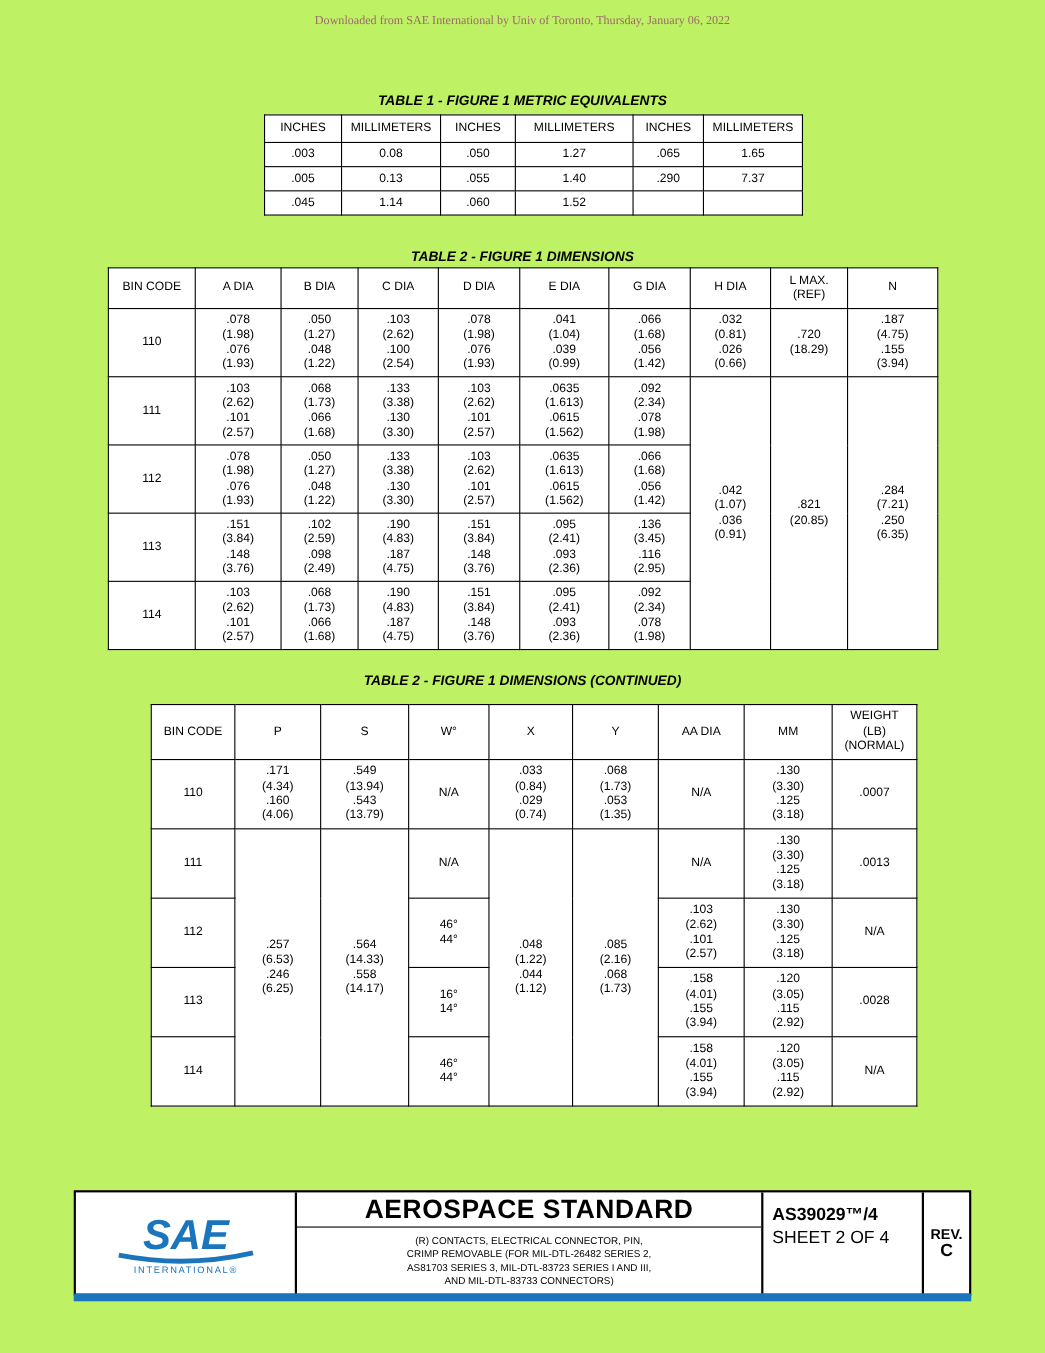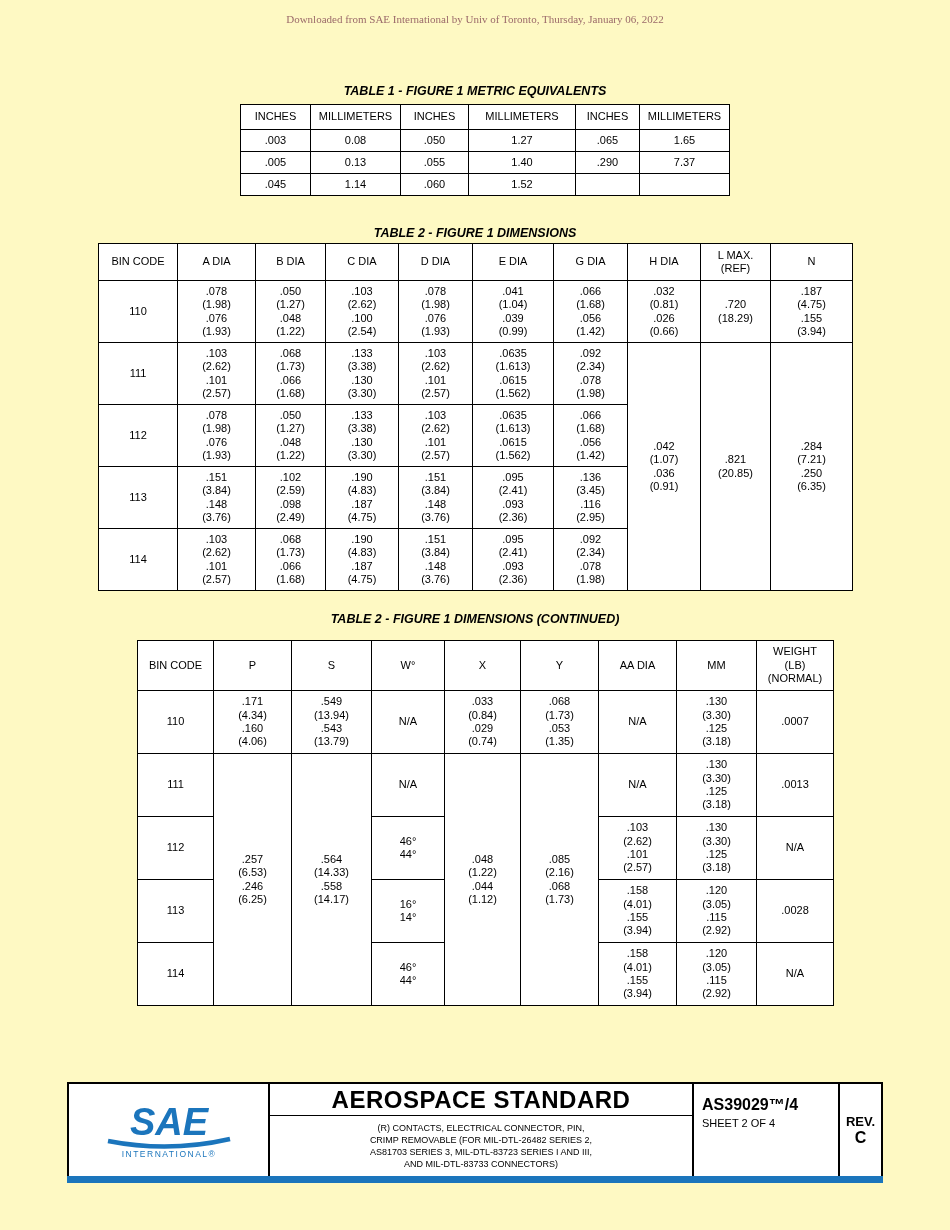--- a/index.html
+++ b/index.html
@@ -1,18 +1,18 @@
 <!DOCTYPE html>
 <html><head>
 <meta charset="utf-8">
 <style>
   * { box-sizing: border-box; }
   html,body { margin:0; padding:0; background:#ffffff; }
   .page {
-    position:relative; width:950px; height:1230px; background:#fef9c3;
+    position:relative; width:950px; height:1230px; background:#bef264;
     font-family:"Liberation Sans","DejaVu Sans",sans-serif; color:#000;
     overflow:hidden;
   }
   .watermark {
     position:absolute; top:13px; left:0; right:0; text-align:center;
     font-family:"Liberation Serif","DejaVu Serif",serif;
     font-size:11px; color:#9b6a6a;
   }
   .tbl-title {
     position:absolute; left:0; right:0; text-align:center;
@@ -45,21 +45,21 @@
   .footer {
     position:absolute; left:67px; top:1082px; width:816px; height:96px;
     border:2px solid #000; display:flex; background:#fff;
   }
   .f-logo { width:201px; border-right:2px solid #000; display:flex; align-items:center; justify-content:center; }
   .f-mid { width:424px; border-right:2px solid #000; display:flex; flex-direction:column; }
   .f-mid-title { border-bottom:1px solid #000; text-align:center; font-size:24px; font-weight:bold; padding:2px 0 1px; letter-spacing:0.5px; }
   .f-mid-desc { flex:1; display:flex; align-items:center; justify-content:center; text-align:center; font-size:9px; line-height:1.35; white-space:pre-line; }
   .f-doc { width:146px; border-right:2px solid #000; padding:12px 8px 0 8px; }
   .f-doc-num { font-weight:bold; font-size:16px; }
-  .f-doc-sheet { font-size:11px; margin-top:3px; }
+  .f-doc-sheet { font-size:16px; margin-top:3px; }
   .f-rev { flex:1; display:flex; flex-direction:column; align-items:center; justify-content:center; font-weight:bold; }
   .f-rev-label { font-size:13px; }
   .f-rev-val { font-size:16px; }
   .blue-bar { position:absolute; left:67px; top:1176px; width:816px; height:7px; background:#1b75bc; }
 </style>
 </head>
 <body>
 
 <div class="page">
 

